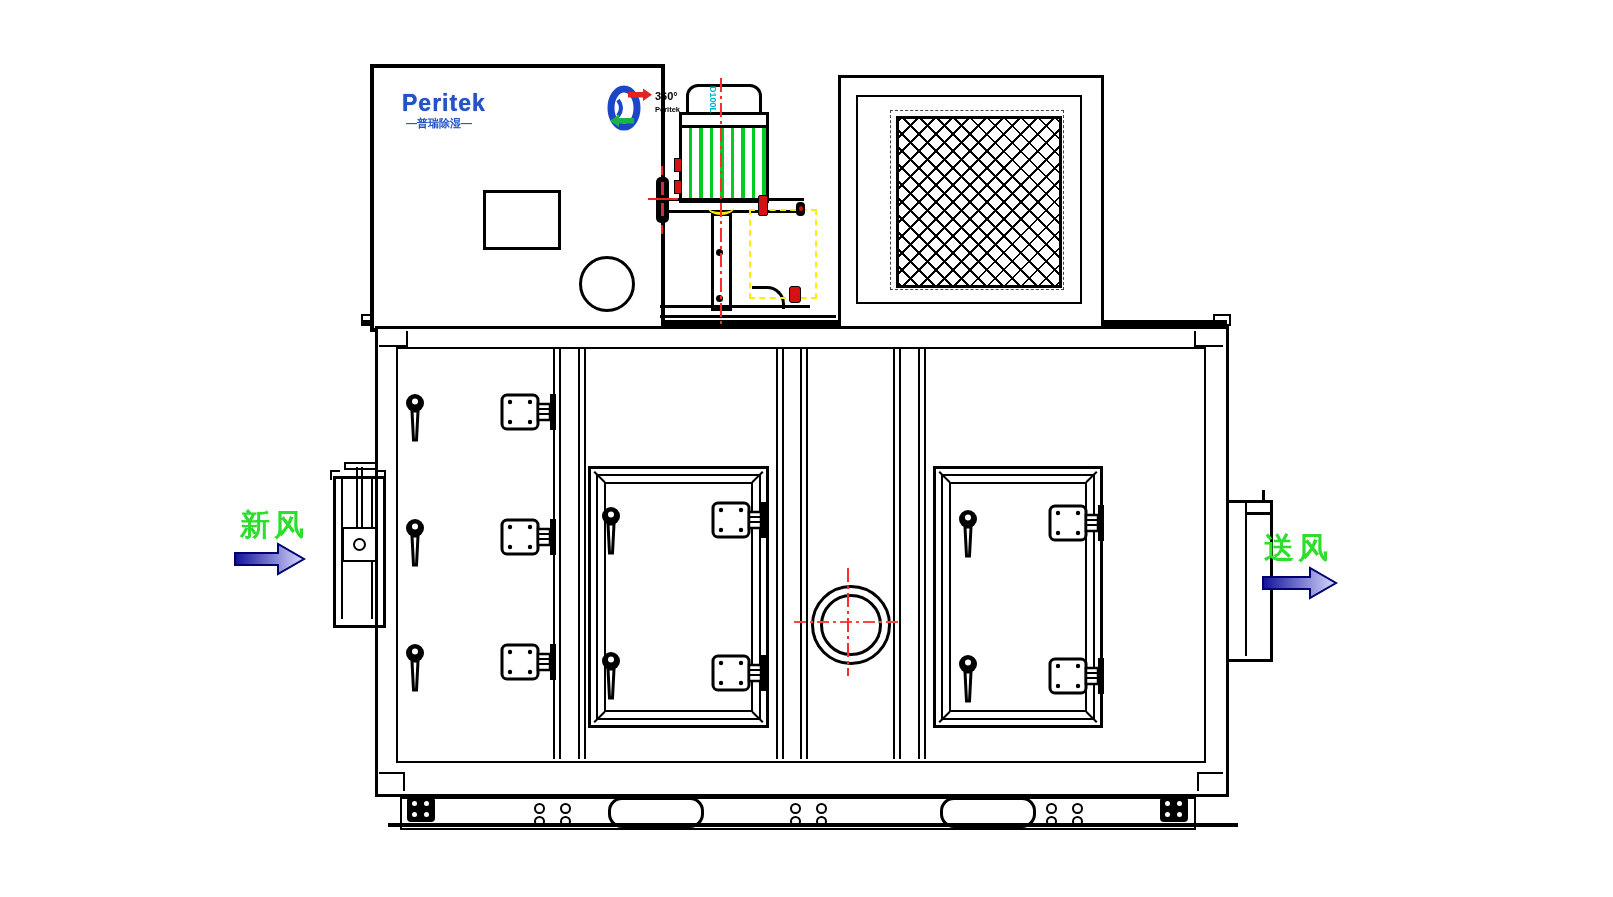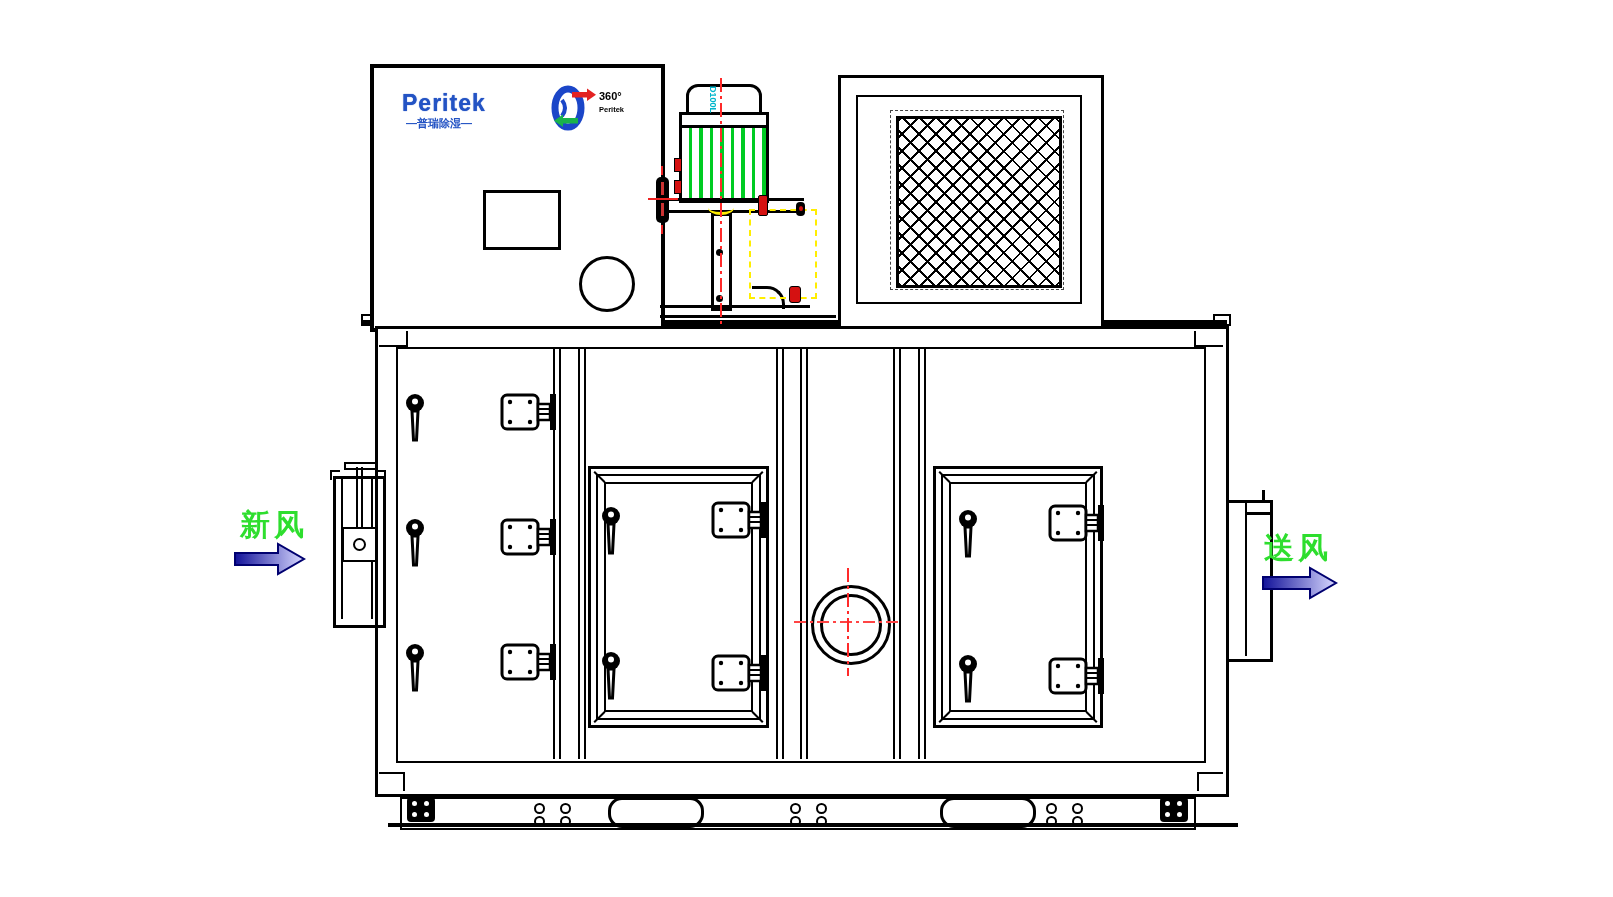--- a/index.html
+++ b/index.html
@@ -32,21 +32,21 @@
   <div class="bx nb" style="left:361px;top:314px;width:14px;height:8px;"></div>
   <div class="bx nb" style="left:1213px;top:314px;width:14px;height:8px;"></div>
 
   <div class="abs" style="left:370px;top:64px;width:287px;height:260px;border:4px solid #000;background:#fff;">
     <div class="abs brand" style="left:28px;top:22px;font-size:23px;letter-spacing:1px;text-shadow:0 0 1px #2353c4;">Peritek</div>
     <div class="abs brand" style="left:32px;top:48px;font-size:11px;">—普瑞除湿—</div>
     <div class="abs" style="left:109px;top:122px;width:72px;height:54px;border:3.5px solid #000;"></div>
     <div class="abs" style="left:205px;top:188px;width:50px;height:50px;border:3px solid #000;border-radius:50%;"></div>
   </div>
 
-  <div class="abs" style="left:549px;top:84px;text-align:center;">
+  <div class="abs" style="left:605px;top:84px;text-align:center;">
     <svg width="78" height="48" viewBox="0 0 78 48">
       <ellipse cx="19" cy="24" rx="13" ry="19" fill="none" stroke="#1b46c8" stroke-width="7"></ellipse>
       <path d="M13 16 q6 8 0 16" fill="none" stroke="#1b46c8" stroke-width="4"></path>
       <rect x="23" y="8" width="15" height="5.5" fill="#e32222"></rect>
       <polygon points="38,4.5 47,10.8 38,17" fill="#e32222"></polygon>
       <rect x="14" y="34" width="15" height="5.5" fill="#19b24b"></rect>
       <polygon points="14,30.5 5,36.8 14,43" fill="#19b24b"></polygon>
       <text x="50" y="16" font-size="11" font-weight="bold" fill="#000">360°</text>
       <text x="50" y="28" font-size="7.5" font-weight="bold" fill="#000">Peritek</text>
     </svg>

